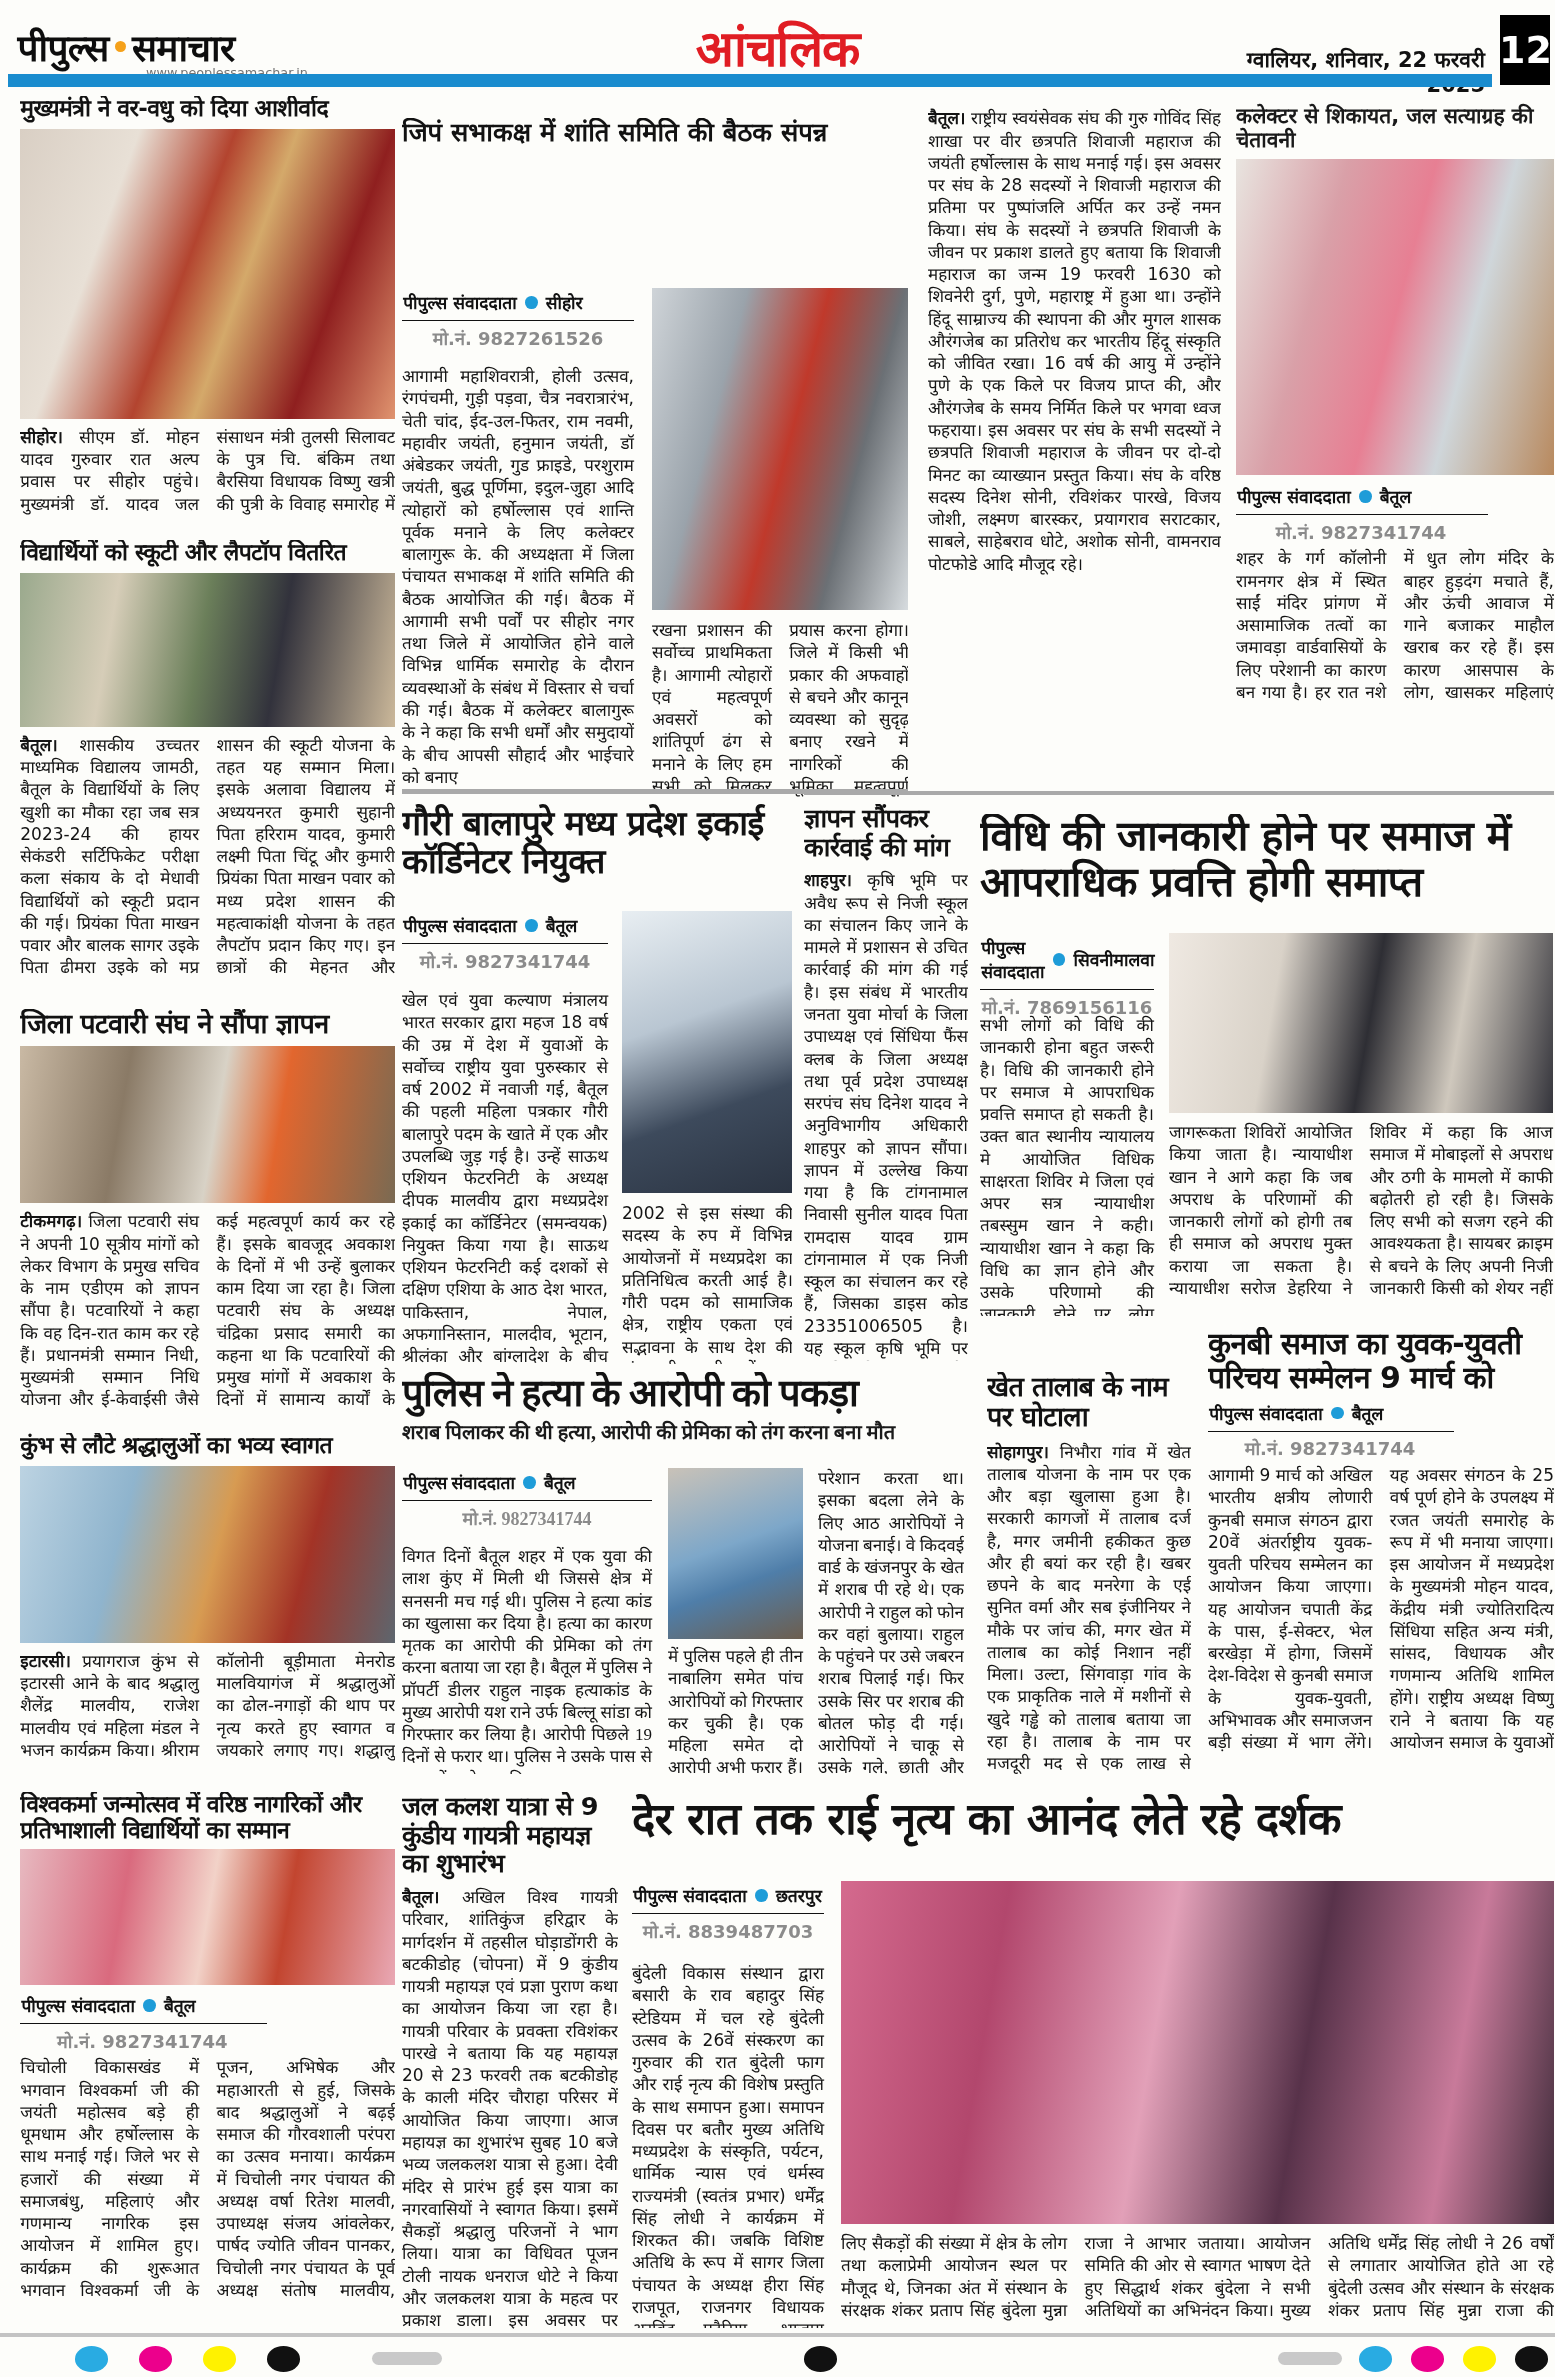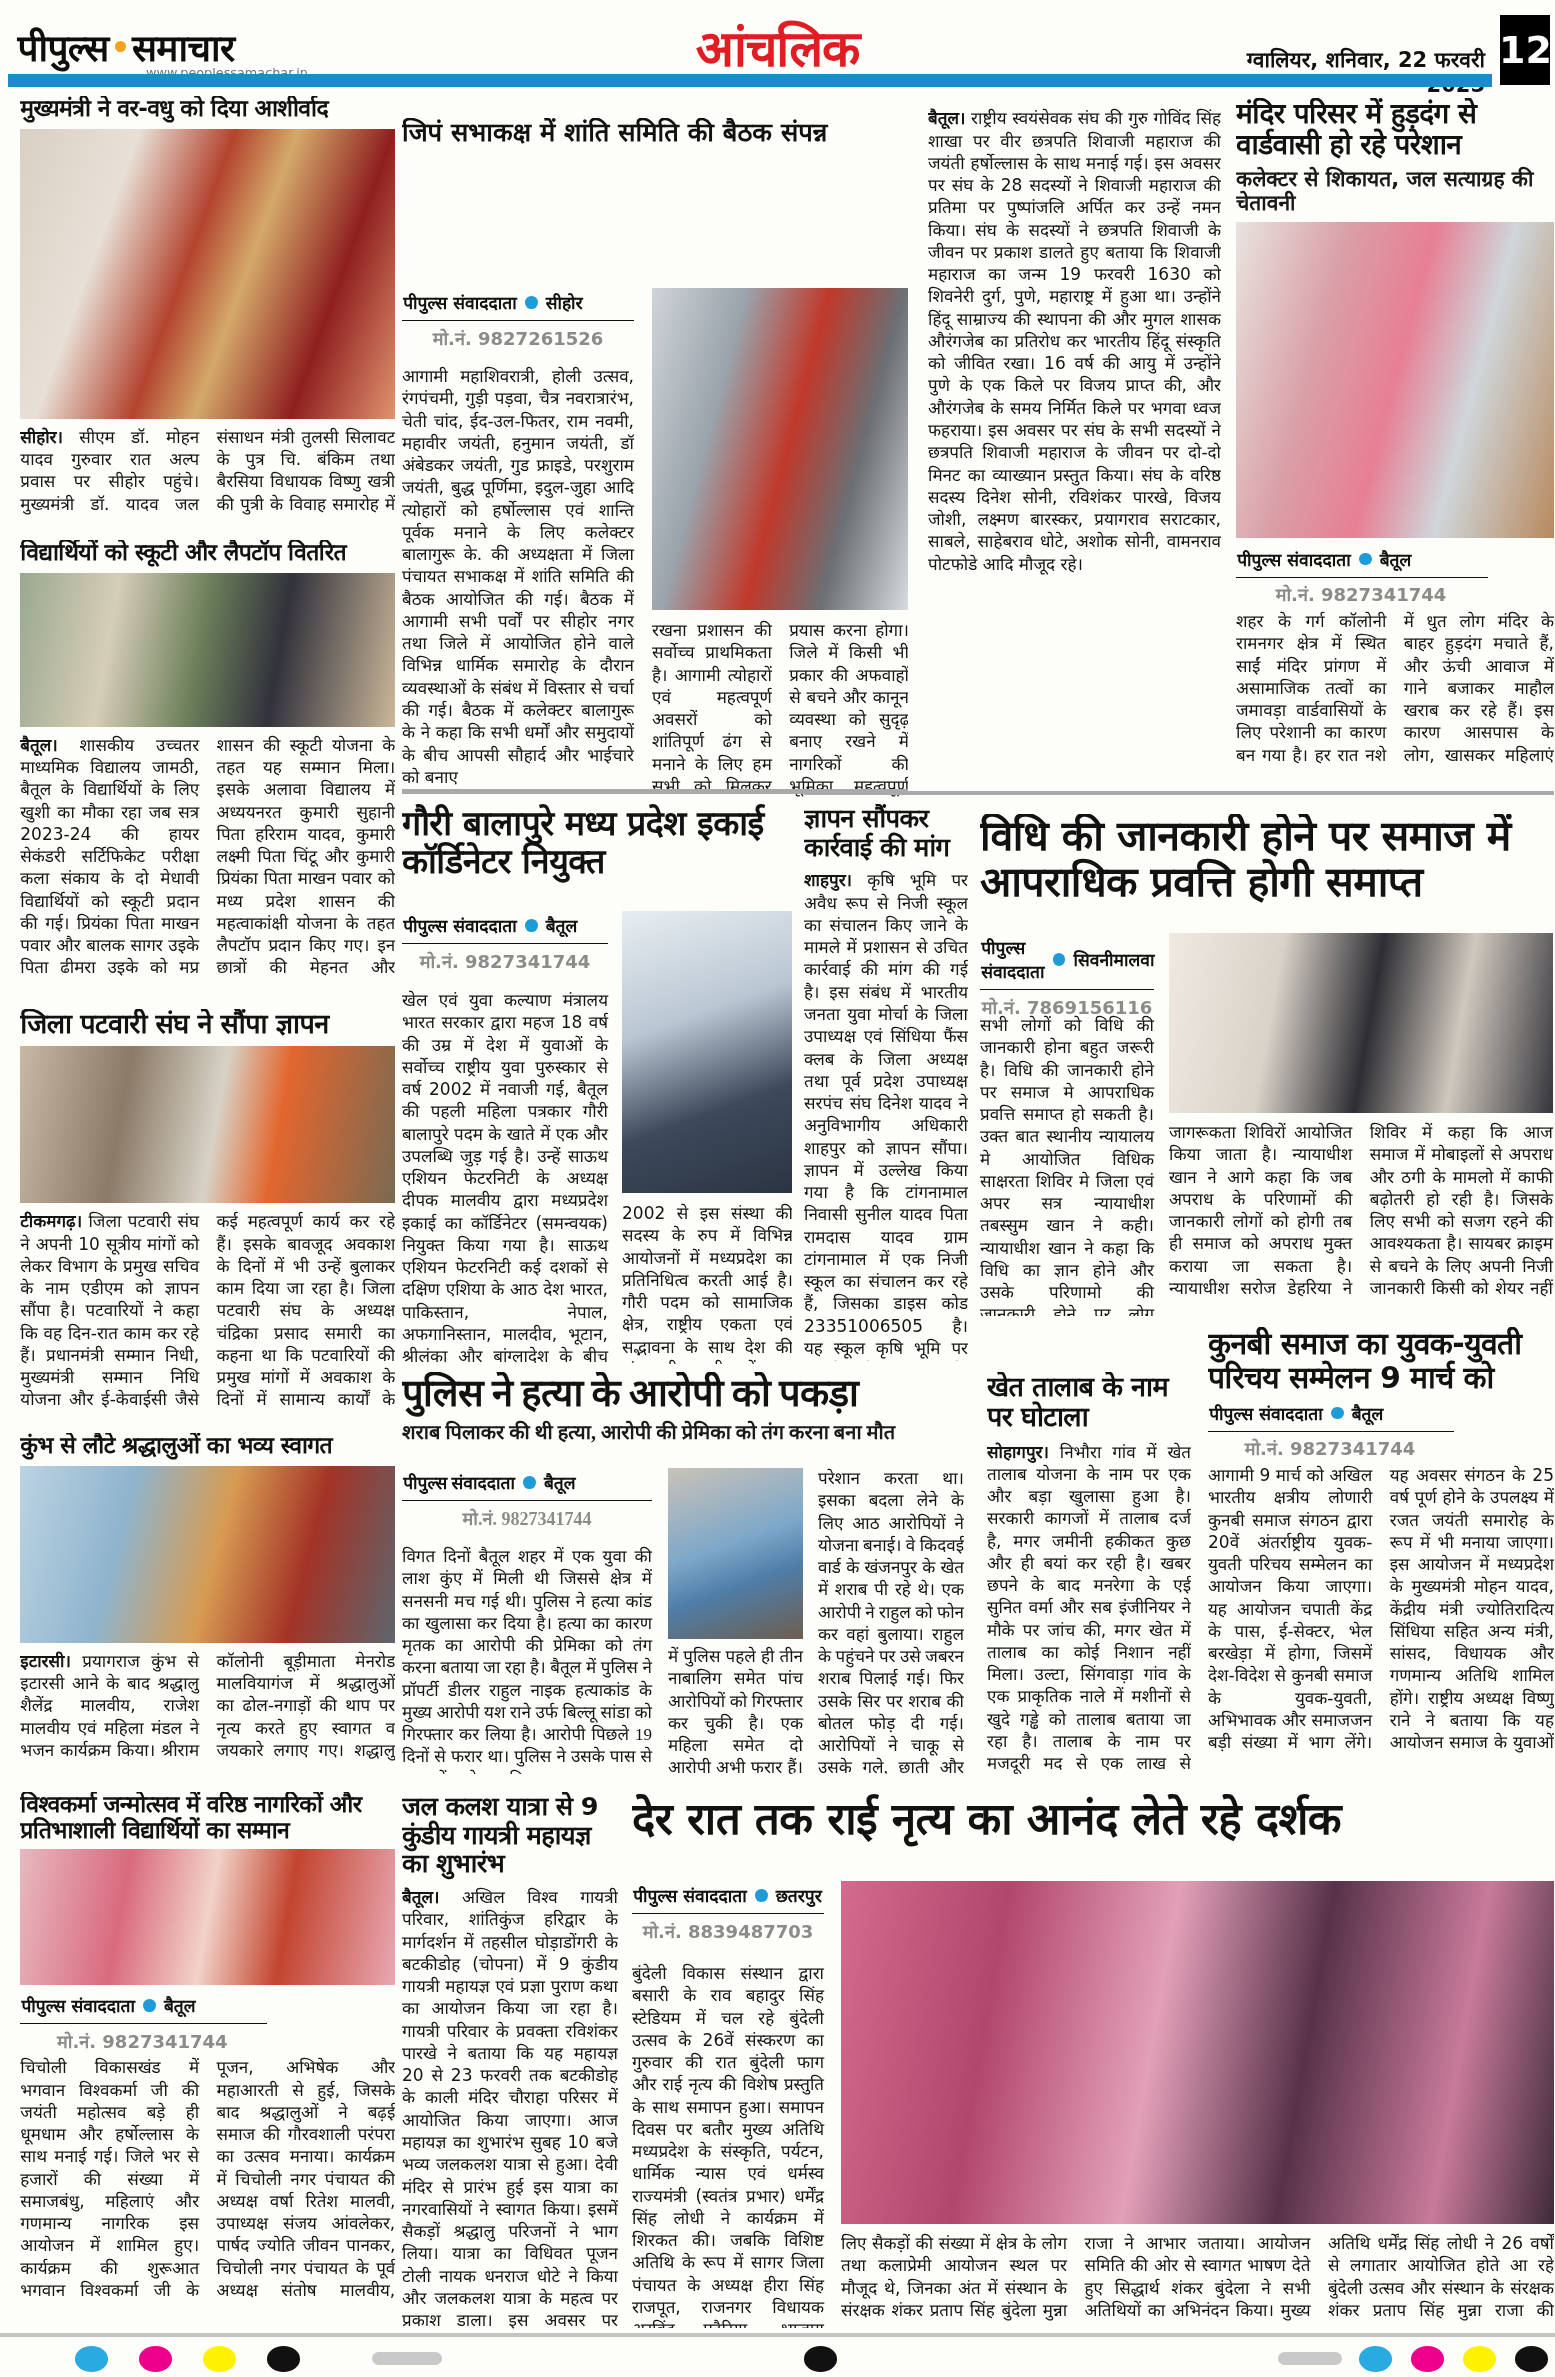--- a/index.html
+++ b/index.html
@@ -176,21 +176,20 @@
   </section>
 
   <section class="art" style="left:928px;top:98px;width:293px;height:688px;">
     <div class="body-txt" style="margin-top:9.3px;height:566px;">
       <span class="lead">बैतूल।</span>
       <span>राष्ट्रीय स्वयंसेवक संघ की गुरु गोविंद सिंह शाखा पर वीर छत्रपति शिवाजी महाराज की जयंती हर्षोल्लास के साथ मनाई गई। इस अवसर पर संघ के 28 सदस्यों ने शिवाजी महाराज की प्रतिमा पर पुष्पांजलि अर्पित कर उन्हें नमन किया। संघ के सदस्यों ने छत्रपति शिवाजी के जीवन पर प्रकाश डालते हुए बताया कि शिवाजी महाराज का जन्म 19 फरवरी 1630 को शिवनेरी दुर्ग, पुणे, महाराष्ट्र में हुआ था। उन्होंने हिंदू साम्राज्य की स्थापना की और मुगल शासक औरंगजेब का प्रतिरोध कर भारतीय हिंदू संस्कृति को जीवित रखा। 16 वर्ष की आयु में उन्होंने पुणे के एक किले पर विजय प्राप्त की, और औरंगजेब के समय निर्मित किले पर भगवा ध्वज फहराया। इस अवसर पर संघ के सभी सदस्यों ने छत्रपति शिवाजी महाराज के जीवन पर दो-दो मिनट का व्याख्यान प्रस्तुत किया। संघ के वरिष्ठ सदस्य दिनेश सोनी, रविशंकर पारखे, विजय जोशी, लक्ष्मण बारस्कर, प्रयागराव सराटकार, साबले, साहेबराव धोटे, अशोक सोनी, वामनराव पोटफोडे आदि मौजूद रहे।</span>
     </div>
   </section>
 
   <section class="art" style="left:1236px;top:98px;width:318px;height:688px;">
-    <h2 class="hl" style="font-size:28px;">मंदिर परिसर में हुड़दंग से वार्डवासी हो रहे परेशान</h2>
     <h4 class="subhead" style="font-size:21px;margin-top:5.8px;">कलेक्टर से शिकायत, जल सत्याग्रह की चेतावनी</h4>
     <div class="photo p-mandir" style="height:316px;margin:7px 0;"></div>
     <div class="byline" style="width:250px;">
       <span>पीपुल्स संवाददाता</span>
       <span class="bdot"></span>
       <span>बैतूल</span>
     </div>
     <div class="phone" style="width:250px;">मो.नं. 9827341744</div>
     <div class="body-txt cols-2" style="height:167px;">शहर के गर्ग कॉलोनी रामनगर क्षेत्र में स्थित साईं मंदिर प्रांगण में असामाजिक तत्वों का जमावड़ा वार्डवासियों के लिए परेशानी का कारण बन गया है। हर रात नशे में धुत लोग मंदिर के बाहर हुड़दंग मचाते हैं, और ऊंची आवाज में गाने बजाकर माहौल खराब कर रहे हैं। इस कारण आसपास के लोग, खासकर महिलाएं और बच्चे, काफी परेशान हैं। बच्चों की परीक्षा की तैयारी भी प्रभावित हो रही है। शुक्रवार को वार्ड की महिलाओं और पुरुषों ने जिला कलेक्टर के नाम ज्ञापन सौंपा और असामाजिक तत्वों पर सख्त कार्रवाई की मांग की। वार्ड की बुजुर्ग महिलाओं ने बताया कि रात में मंदिर परिसर के पास माहौल बेहद खराब हो जाता है, जिससे महिलाएं असुरक्षित महसूस करती हैं और बच्चे पढ़ाई नहीं कर पा रहे हैं। कई बार स्थानीय लोगों ने इन्हें रोकने की कोशिश की, लेकिन कोई असर नहीं हुआ। वार्डवासियों का कहना है कि यदि प्रशासन जल्द कार्रवाई नहीं करता तो वे जल सत्याग्रह करेंगे। उन्होंने जिला कलेक्टर से अपील की है कि साईं मंदिर के आसपास पुलिस की गश्त बढ़ाई जाए और दोषियों के खिलाफ कड़ी कार्रवाई हो ताकि वार्ड में फिर से शांति बहाल हो सके।</div>
   </section>

